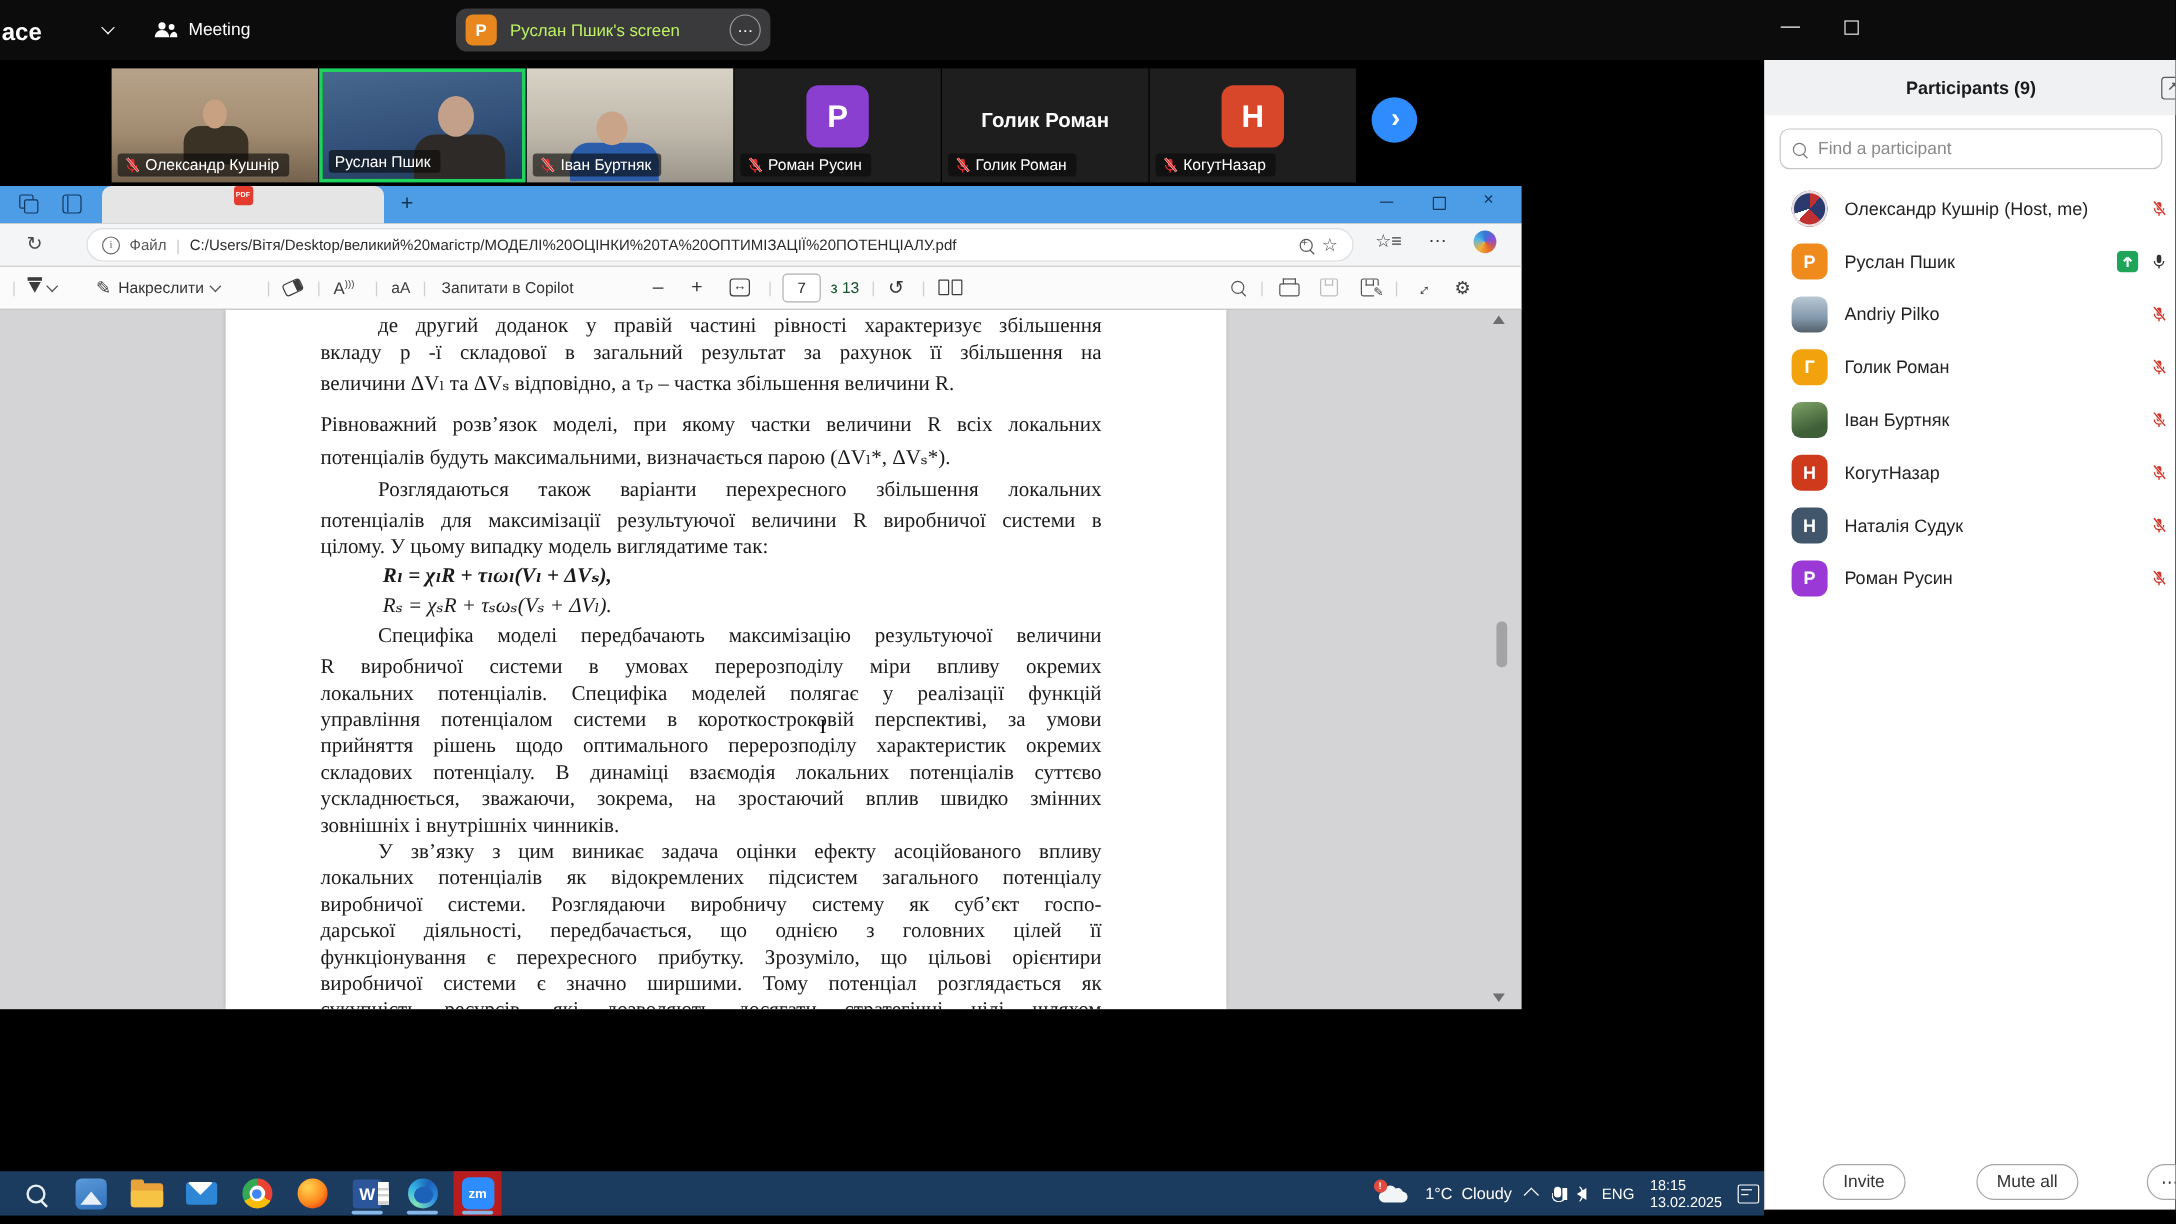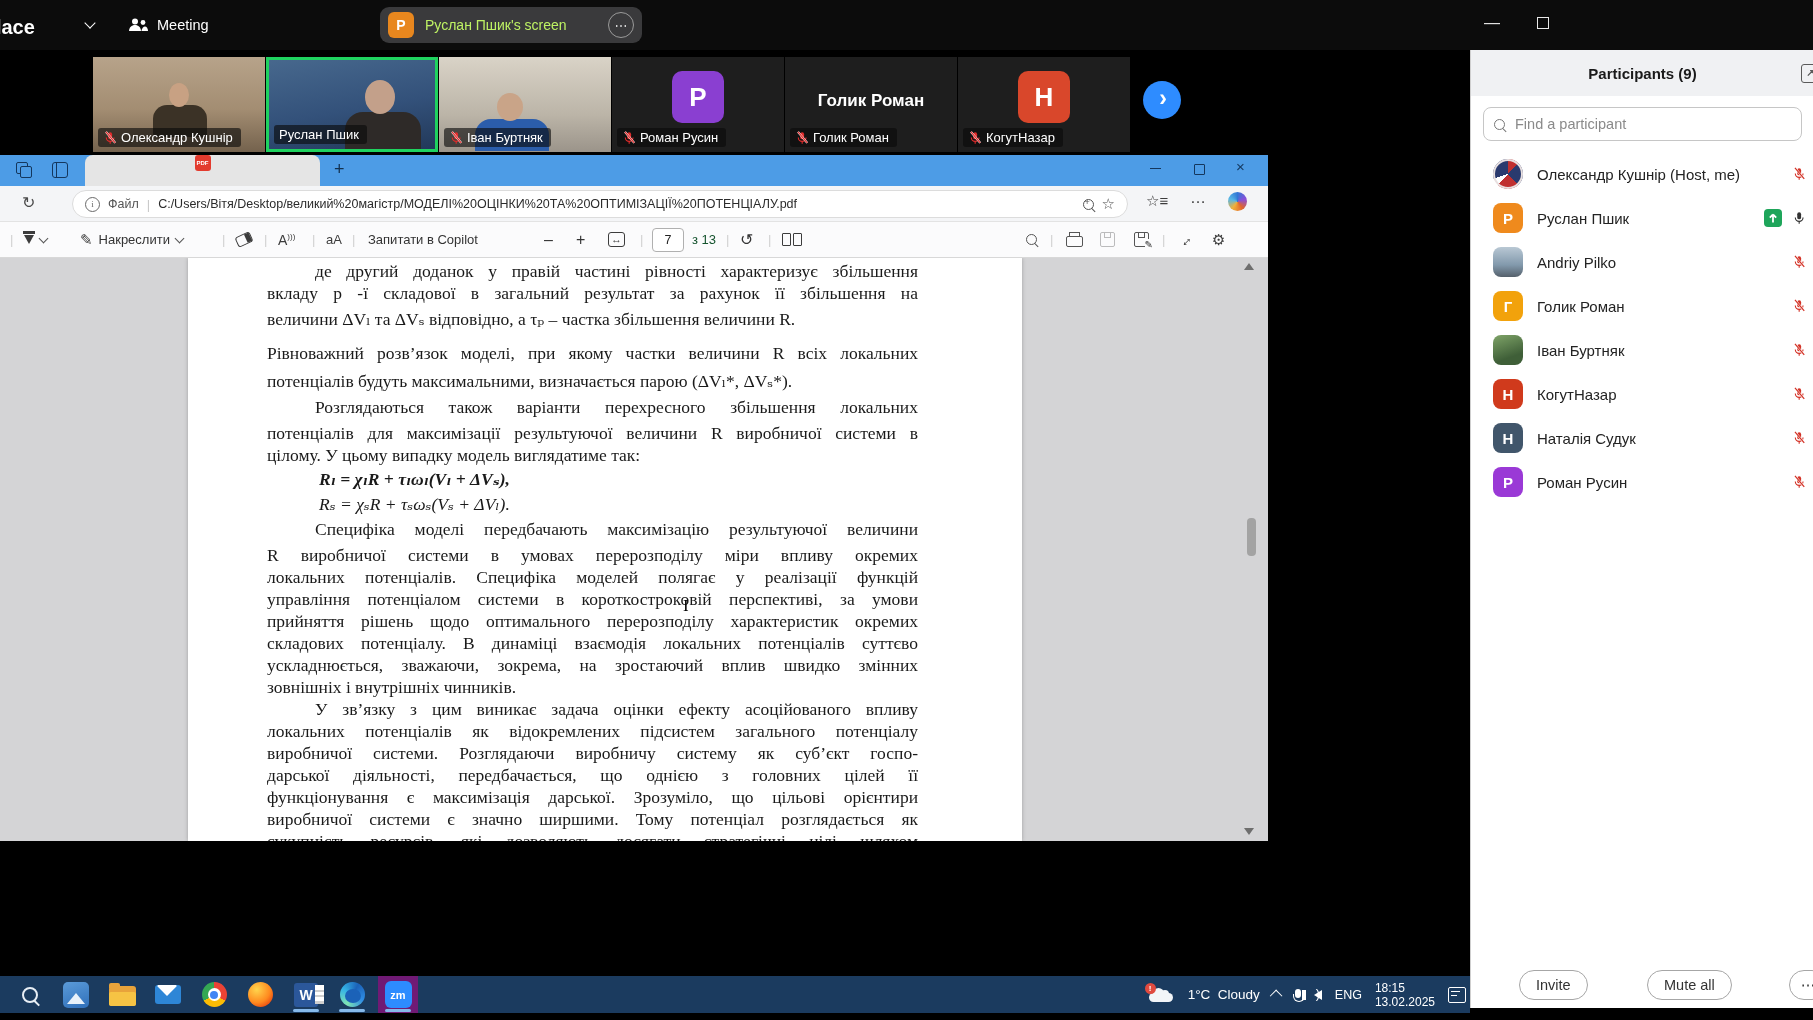--- a/index.html
+++ b/index.html
@@ -116,21 +116,21 @@
   .pl.end{text-align-last:left;}
   .pl.indent{text-indent:48px;}
   .pl.formula{text-align:left;text-align-last:left;padding-left:52px;font-style:italic;white-space:nowrap;}
   .sUp{position:absolute;right:14px;top:5px;width:0;height:0;border-left:5px solid transparent;border-right:5px solid transparent;border-bottom:7px solid #6e6e6e;}
   .sDown{position:absolute;right:14px;bottom:6px;width:0;height:0;border-left:5px solid transparent;border-right:5px solid transparent;border-top:7px solid #6e6e6e;}
   .sThumb{position:absolute;right:12px;top:260px;width:9px;height:38px;background:#a3a3a3;border-radius:4px;}
   .ibeam{position:absolute;left:683px;top:338px;font-family:"Liberation Serif",serif;font-size:17px;color:#000;}
   
   .taskbar{position:absolute;left:0;top:976px;width:1470px;height:37px;background:#1b3b5f;display:flex;align-items:center;padding-left:10px;box-sizing:border-box;}
   .tk-item{width:40px;height:37px;display:flex;align-items:center;justify-content:center;position:relative;flex:none;margin-right:6px;}
-  .tk-item.focused{background:#701a75;}
+  .tk-item.focused{background:#b91c1c;}
   .tk-item.open::after{content:"";position:absolute;left:7px;bottom:1px;width:26px;height:3px;background:#86b9ea;border-radius:2px;}
   .i-tksearch{width:12px;height:12px;border:2px solid #e8eef5;border-radius:50%;position:relative;}
   .i-tksearch::after{content:"";position:absolute;left:11px;top:11px;width:7px;border-top:2px solid #e8eef5;transform:rotate(45deg);transform-origin:0 0;}
   .ic-app{width:26px;height:26px;border-radius:5px;background:linear-gradient(160deg,#5b9bd9,#2f6fba);position:relative;overflow:hidden;}
   .ic-app::after{content:"";position:absolute;left:4px;bottom:4px;width:0;height:0;border-left:9px solid transparent;border-right:9px solid transparent;border-bottom:11px solid #e8f1fa;}
   .ic-folder{width:27px;height:20px;background:#e8a33b;border-radius:3px;position:relative;margin-top:3px;}
   .ic-folder::before{content:"";position:absolute;left:0;top:-3px;width:11px;height:5px;background:#e8a33b;border-radius:2px 2px 0 0;}
   .ic-folder::after{content:"";position:absolute;left:0;bottom:0;width:27px;height:14px;background:#f6c344;border-radius:2px;}
   .ic-mail{width:26px;height:19px;background:#2e86d6;border-radius:3px;position:relative;overflow:hidden;}
   .ic-mail::after{content:"";position:absolute;left:3px;top:-6px;width:14px;height:14px;background:#fff;transform:rotate(45deg);left:5px;}
@@ -434,21 +434,21 @@
           <div class="pl">локальних потенціалів. Специфіка моделей полягає у реалізації функцій</div>
           <div class="pl">управління потенціалом системи в короткостроковій перспективі, за умови</div>
           <div class="pl">прийняття рішень щодо оптимального перерозподілу характеристик окремих</div>
           <div class="pl">складових потенціалу. В динаміці взаємодія локальних потенціалів суттєво</div>
           <div class="pl">ускладнюється, зважаючи, зокрема, на зростаючий вплив швидко змінних</div>
           <div class="pl end">зовнішніх і внутрішніх чинників.</div>
           <div class="pl indent">У зв’язку з цим виникає задача оцінки ефекту асоційованого впливу</div>
           <div class="pl">локальних потенціалів як відокремлених підсистем загального потенціалу</div>
           <div class="pl">виробничої системи. Розглядаючи виробничу систему як суб’єкт госпо-</div>
           <div class="pl">дарської діяльності, передбачається, що однією з головних цілей її</div>
-          <div class="pl">функціонування є максимізація дарської. Зрозуміло, що цільові орієнтири</div>
+          <div class="pl">функціонування є перехресного прибутку. Зрозуміло, що цільові орієнтири</div>
           <div class="pl">виробничої системи є значно ширшими. Тому потенціал розглядається як</div>
           <div class="pl">сукупність ресурсів, які дозволяють досягати стратегічні цілі шляхом</div>
         </div>
       <div class="sUp"></div>
       <div class="sThumb"></div>
       <div class="sDown"></div>
       <span class="ibeam">I</span>
     </div>
   </section>
 

